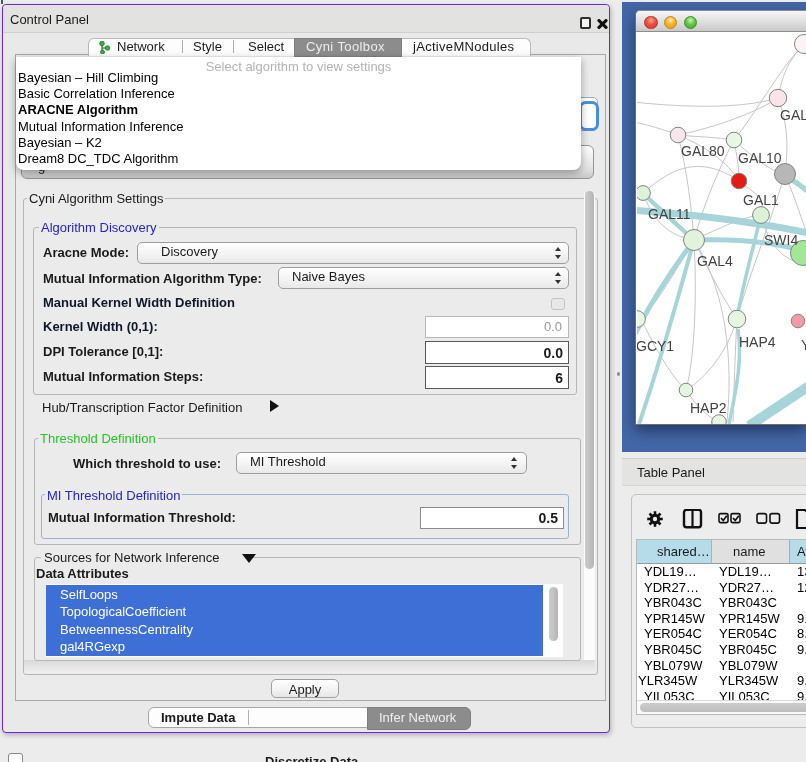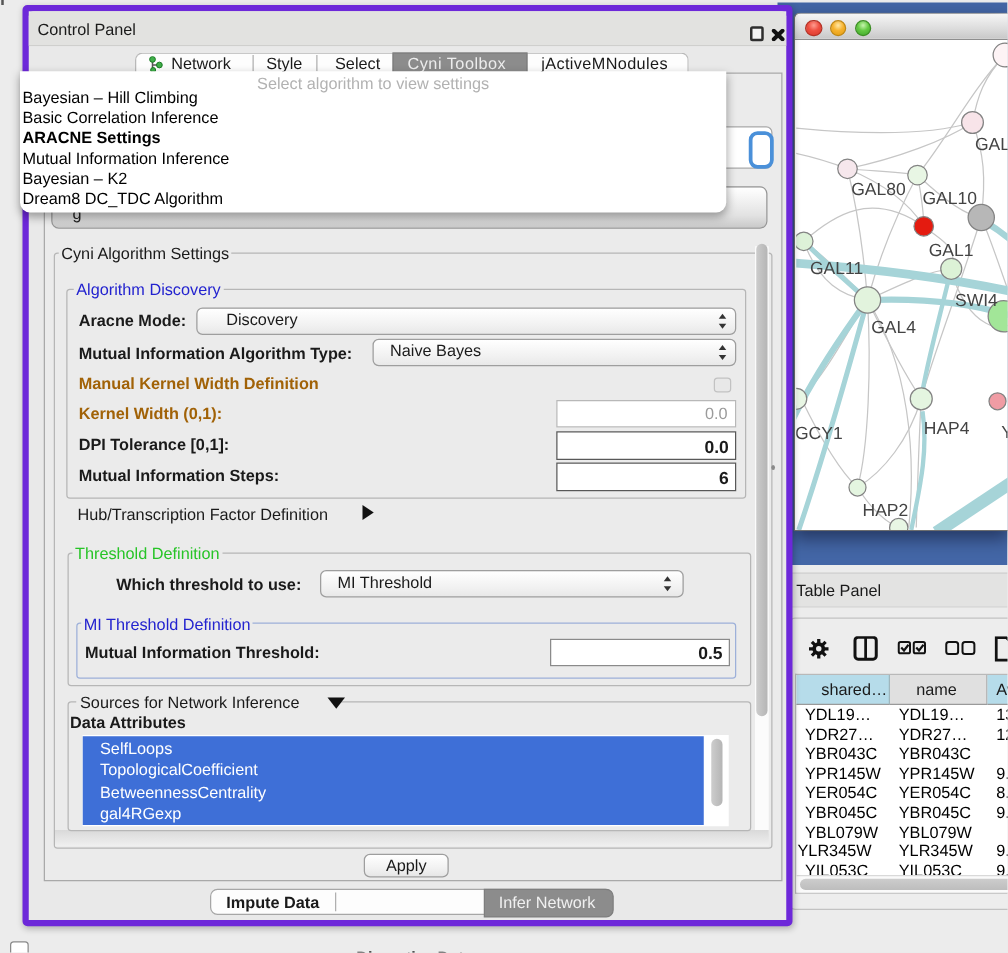--- a/index.html
+++ b/index.html
@@ -1,21 +1,21 @@
 <!DOCTYPE html>
 <html><head>
 <meta charset="utf-8">
 <style>
   html,body{margin:0;padding:0;}
   body{width:806px;height:762px;position:relative;overflow:hidden;background:#ececec;
        font-family:"Liberation Sans",sans-serif;}
   .abs{position:absolute;}
   .lbl{font-size:13px;color:#1a1a1a;white-space:nowrap;}
   .bold{font-weight:bold;}
-  .gray{color:#a16207;}
+  .gray{color:#0f172a;}
 </style>
 </head>
 <body>
 
 <div class="abs" style="left:622px;top:2px;width:184px;height:450px;background:#4366a6;"></div>
 
 <div class="abs" style="left:635px;top:10px;width:171px;height:413px;border-left:1px solid #6e6e6e;border-bottom:1px solid #6e6e6e;border-top:1px solid #8a8a8a;box-shadow:0 6px 14px rgba(0,0,20,0.45);border-top-left-radius:5px;background:#fff;">
   <div class="abs" style="left:0;top:0;width:171px;height:20px;border-top-left-radius:5px;background:linear-gradient(#f6f6f6,#dcdcdc 60%,#c8c8c8);border-bottom:1px solid #8e8e8e;"></div>
   <div class="abs" style="left:8px;top:4.5px;width:11.5px;height:11.5px;border-radius:50%;background:radial-gradient(circle at 50% 30%,#ff9e92 0%,#ee4f41 45%,#d8372a 100%);border:0.5px solid #b33226;"></div>
   <div class="abs" style="left:27.5px;top:4.5px;width:11.5px;height:11.5px;border-radius:50%;background:radial-gradient(circle at 50% 30%,#ffe9a8 0%,#f6b22e 45%,#e09c12 100%);border:0.5px solid #bf8714;"></div>
@@ -160,21 +160,21 @@
       <div style="padding-left:1px;">YLR345W<span style="position:absolute;left:82px;">YLR345W</span><span style="position:absolute;left:160px;">9.</span></div>
       <div style="padding-left:7px;">YIL053C<span style="position:absolute;left:82px;">YIL053C</span><span style="position:absolute;left:160px;">9.</span></div>
     </div>
 
     <div class="abs" style="left:0;top:160px;width:181px;height:14px;background:#fafafa;border-top:1px solid #d9d9d9;">
       <div class="abs" style="left:3px;top:2px;width:190px;height:9px;border-radius:5px;background:linear-gradient(#cdcdcd,#bdbdbd);"></div>
     </div>
   </div>
 </div>
 
-<div class="abs" style="left:18px;top:4px;width:606px;height:727px;background:#e9e9e9;border:5px solid #6d28d9;border-radius:4px;box-shadow:1px 2px 5px rgba(0,0,0,0.25);">
+<div class="abs" style="left:2px;top:4px;width:606px;height:727px;background:#e9e9e9;border:1px solid #6d28d9;border-radius:4px;box-shadow:1px 2px 5px rgba(0,0,0,0.25);">
 
   <div class="abs" style="left:0;top:0;width:100%;height:27px;background:#e2e2e0;border-bottom:1px solid #cfcfcd;border-radius:4px 4px 0 0;"></div>
   <div class="abs lbl" style="left:7px;top:7px;">Control Panel</div>
   <div class="abs" style="left:577px;top:12px;width:7px;height:8px;border:2px solid #2e2e2e;border-radius:2px;background:#f4f4f4;"></div>
   <svg class="abs" style="left:594px;top:14px;" width="11" height="10" viewBox="0 0 11 10">
       <g stroke="#111" stroke-width="3.2" stroke-linecap="round">
         <line x1="2" y1="1.6" x2="9" y2="8.4"></line>
         <line x1="9" y1="1.6" x2="2" y2="8.4"></line>
       </g>
     </svg>
@@ -289,21 +289,21 @@
     <div class="abs lbl bold" style="left:116px;top:2px;margin-top:44px;">Discretize Data</div>
     <div class="abs lbl" style="left:230px;top:2px;color:#f0f0f0;">Infer Network</div>
   </div>
 </div>
 
 <div class="abs" style="left:16px;top:57px;width:565px;height:113px;background:#fff;border-radius:0 0 8px 8px;box-shadow:0 3px 8px rgba(0,0,0,0.35);">
   <div class="abs" style="left:0;top:2px;width:100%;text-align:center;font-size:13px;color:#b2b2b2;">Select algorithm to view settings</div>
   <div class="abs" style="left:2px;top:13px;font-size:13px;color:#000000;line-height:16.2px;">
     Bayesian – Hill Climbing<br>
     Basic Correlation Inference<br>
-    <span class="bold">ARACNE Settings</span><br>
+    <span class="bold">ARACNE Algorithm</span><br>
     Mutual Information Inference<br>
     Bayesian – K2<br>
     Dream8 DC_TDC Algorithm
   </div>
 </div>
 
 <div class="abs" style="left:617px;top:372px;width:3px;height:4px;border-radius:50%;background:#8a8a8a;"></div>
 
 <div class="abs" style="left:1px;top:0;width:2px;height:4px;background:#555;"></div>
 

